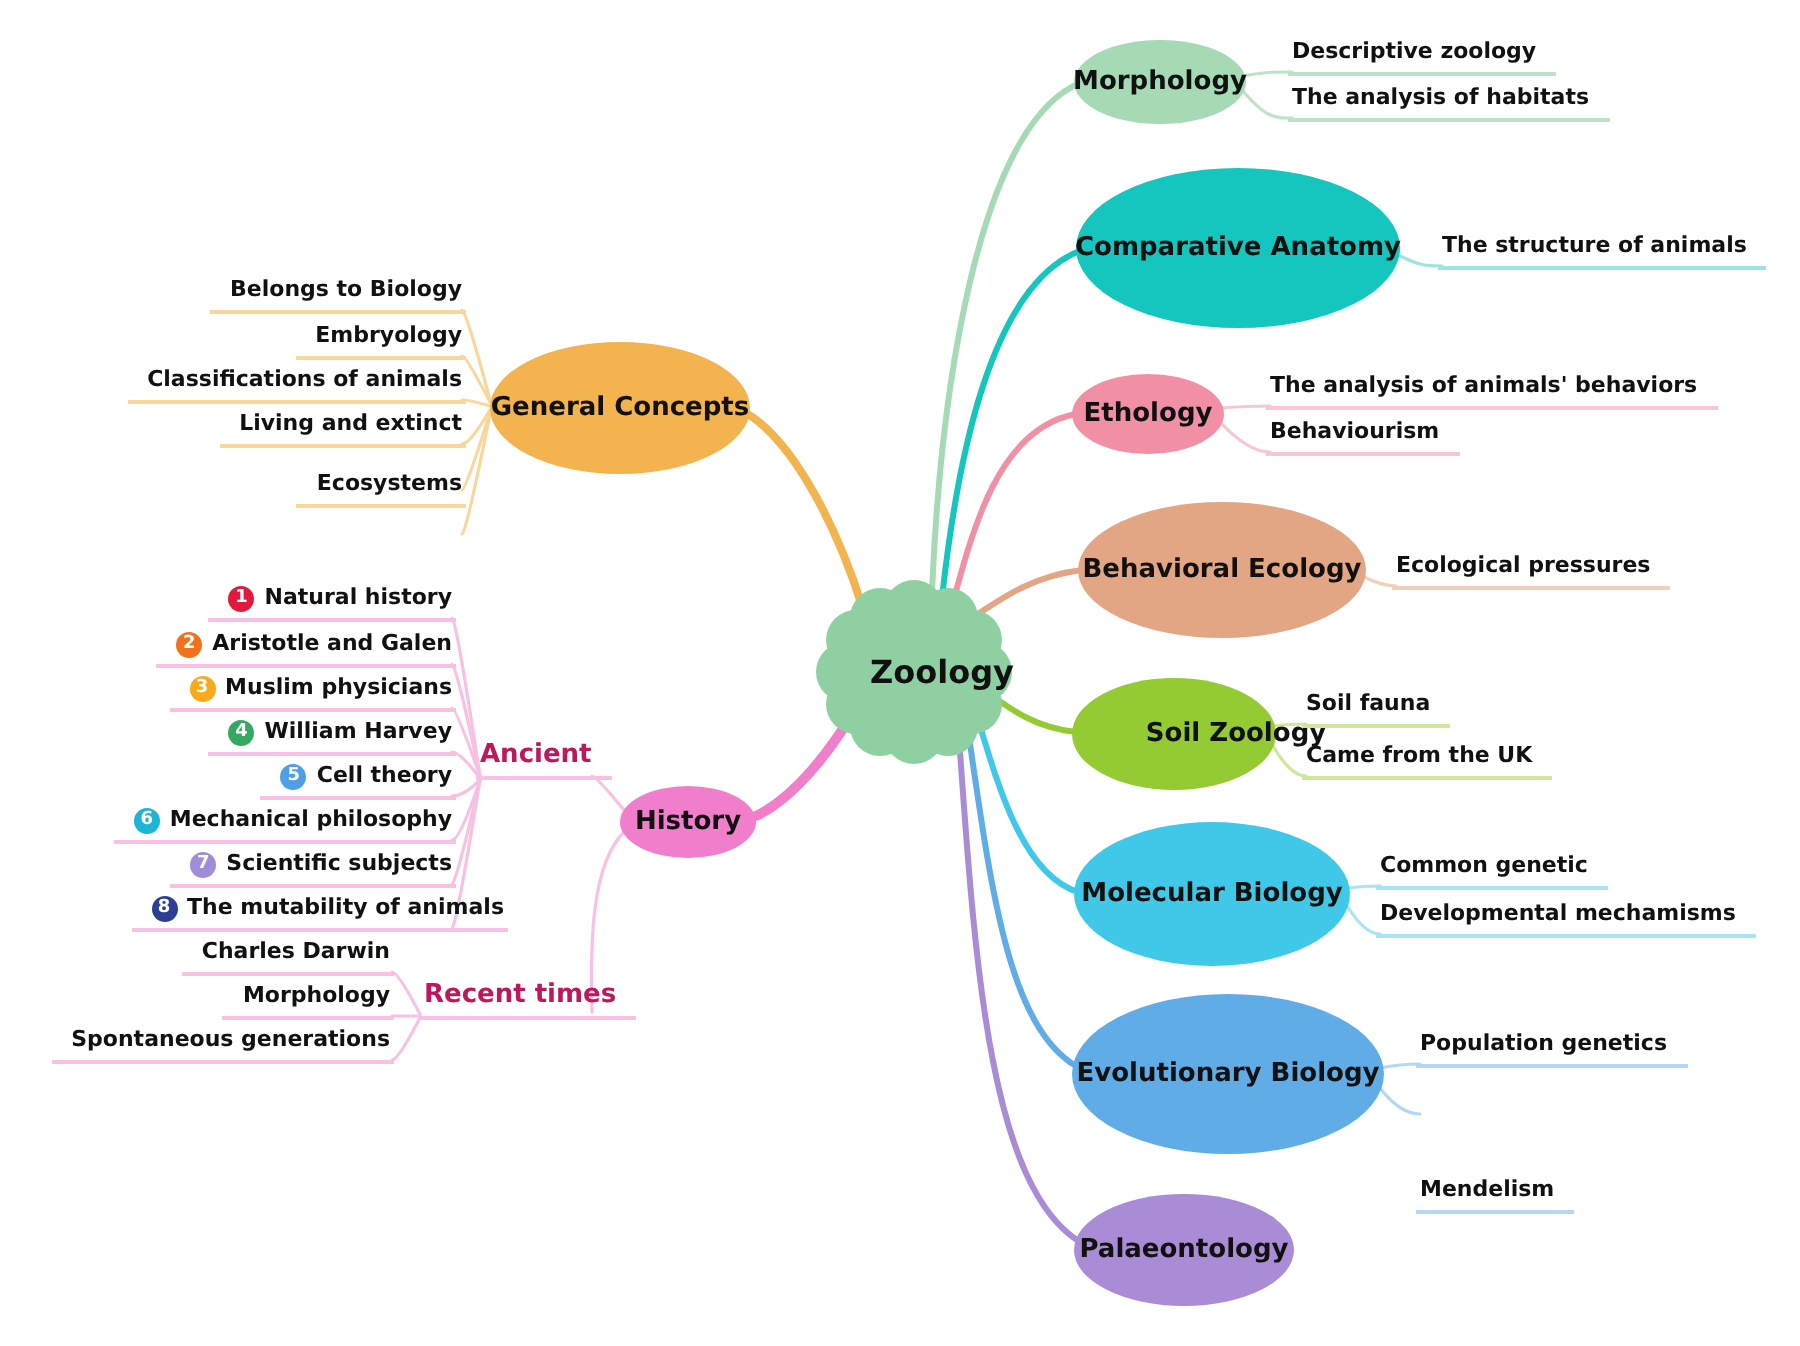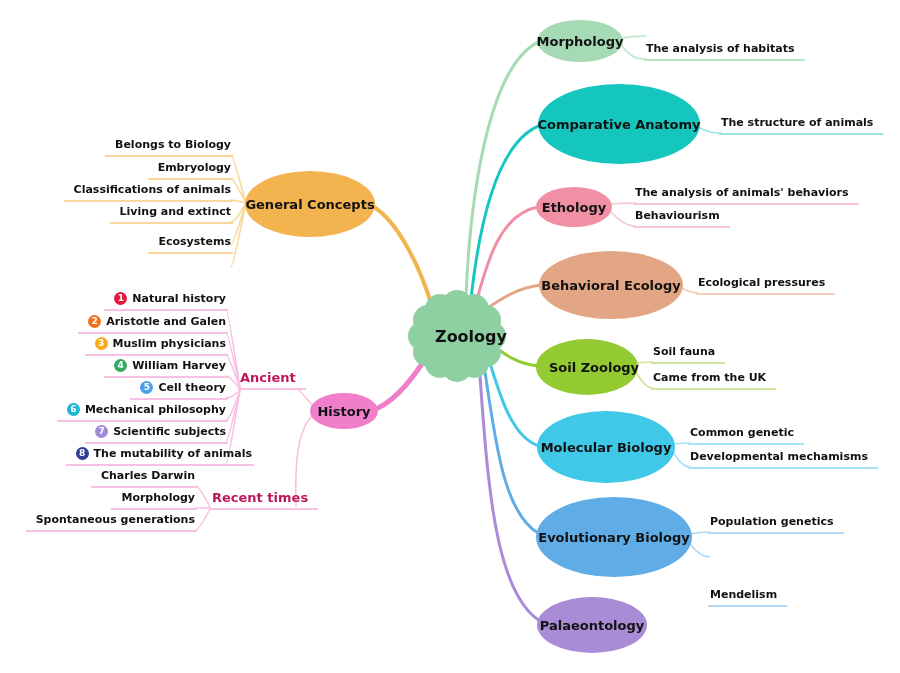--- a/index.html
+++ b/index.html
@@ -104,27 +104,28 @@
         <circle cx="486" cy="352" r="15"></circle>
     <ellipse cx="457" cy="336" rx="37" ry="33"></ellipse>
   </g>
 </svg>
 
 <div class="node-label center-label" style="left:457px;top:336px;margin-left:14px;">Zoology</div>
 <div class="node-label" style="left:580px;top:41px;">Morphology</div>
 <div class="node-label" style="left:619px;top:124px;">Comparative Anatomy</div>
 <div class="node-label" style="left:574px;top:207px;">Ethology</div>
 <div class="node-label" style="left:611px;top:285px;">Behavioral Ecology</div>
-<div class="node-label" style="left:594px;top:367px;">Soil Zoology</div>
+<div class="node-label" style="left:618px;top:367px;">Soil Zoology</div>
 <div class="node-label" style="left:606px;top:447px;">Molecular Biology</div>
 <div class="node-label" style="left:614px;top:537px;">Evolutionary Biology</div>
 <div class="node-label" style="left:592px;top:625px;">Palaeontology</div>
 <div class="node-label" style="left:310px;top:204px;">General Concepts</div>
 <div class="node-label" style="left:344px;top:411px;">History</div>
 
+<div class="child child-r" style="left: 644px; top: 16px; border-bottom-color: rgb(188, 227, 200);">Descriptive zoology</div>
 <div class="child child-r" style="left: 644px; top: 39px; border-bottom-color: rgb(188, 227, 200);">The analysis of habitats</div>
 <div class="child child-r" style="left: 719px; top: 113px; border-bottom-color: rgb(155, 228, 223);">The structure of animals</div>
 <div class="child child-r" style="left: 633px; top: 183px; border-bottom-color: rgb(248, 198, 209);">The analysis of animals' behaviors</div>
 <div class="child child-r" style="left: 633px; top: 206px; border-bottom-color: rgb(248, 198, 209);">Behaviourism</div>
 <div class="child child-r" style="left: 696px; top: 273px; border-bottom-color: rgb(240, 207, 187);">Ecological pressures</div>
 <div class="child child-r" style="left: 651px; top: 342px; border-bottom-color: rgb(207, 231, 154);">Soil fauna</div>
 <div class="child child-r" style="left: 651px; top: 368px; border-bottom-color: rgb(207, 231, 154);">Came from the UK</div>
 <div class="child child-r" style="left: 688px; top: 423px; border-bottom-color: rgb(168, 228, 244);">Common genetic</div>
 <div class="child child-r" style="left: 688px; top: 447px; border-bottom-color: rgb(168, 228, 244);">Developmental mechamisms</div>
 <div class="child child-r" style="left: 708px; top: 512px; border-bottom-color: rgb(180, 215, 243);">Population genetics</div>

